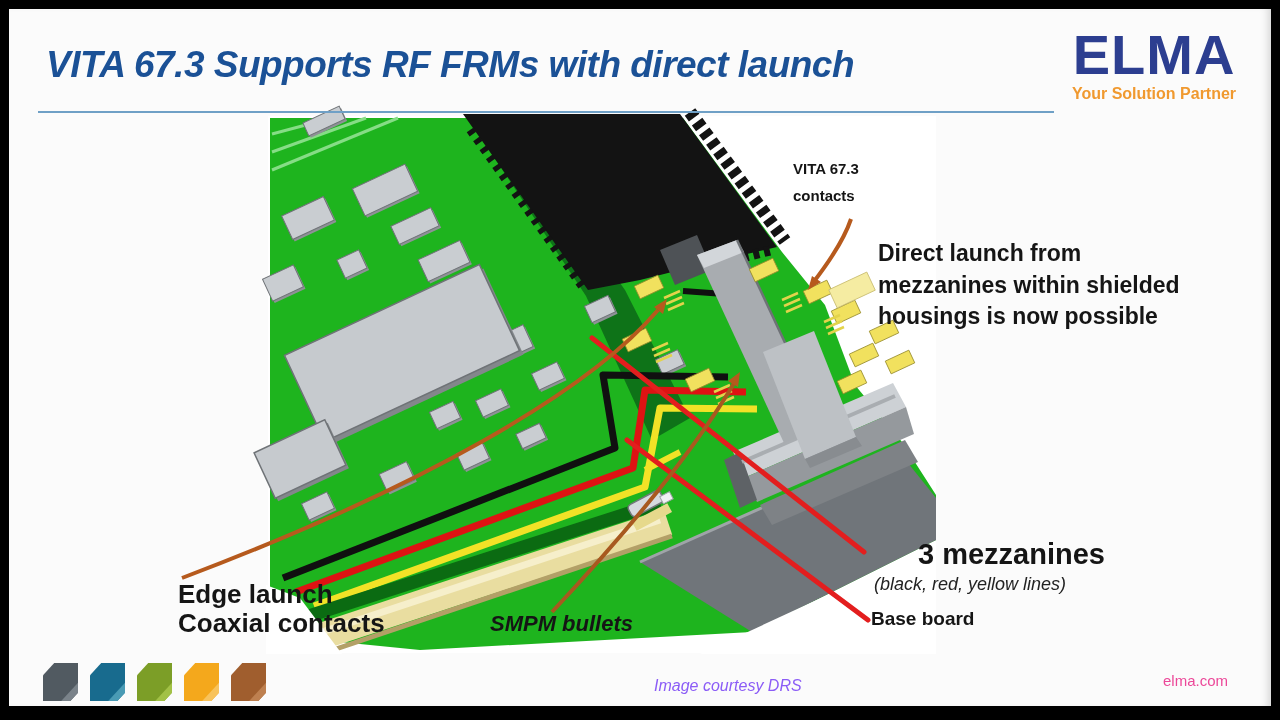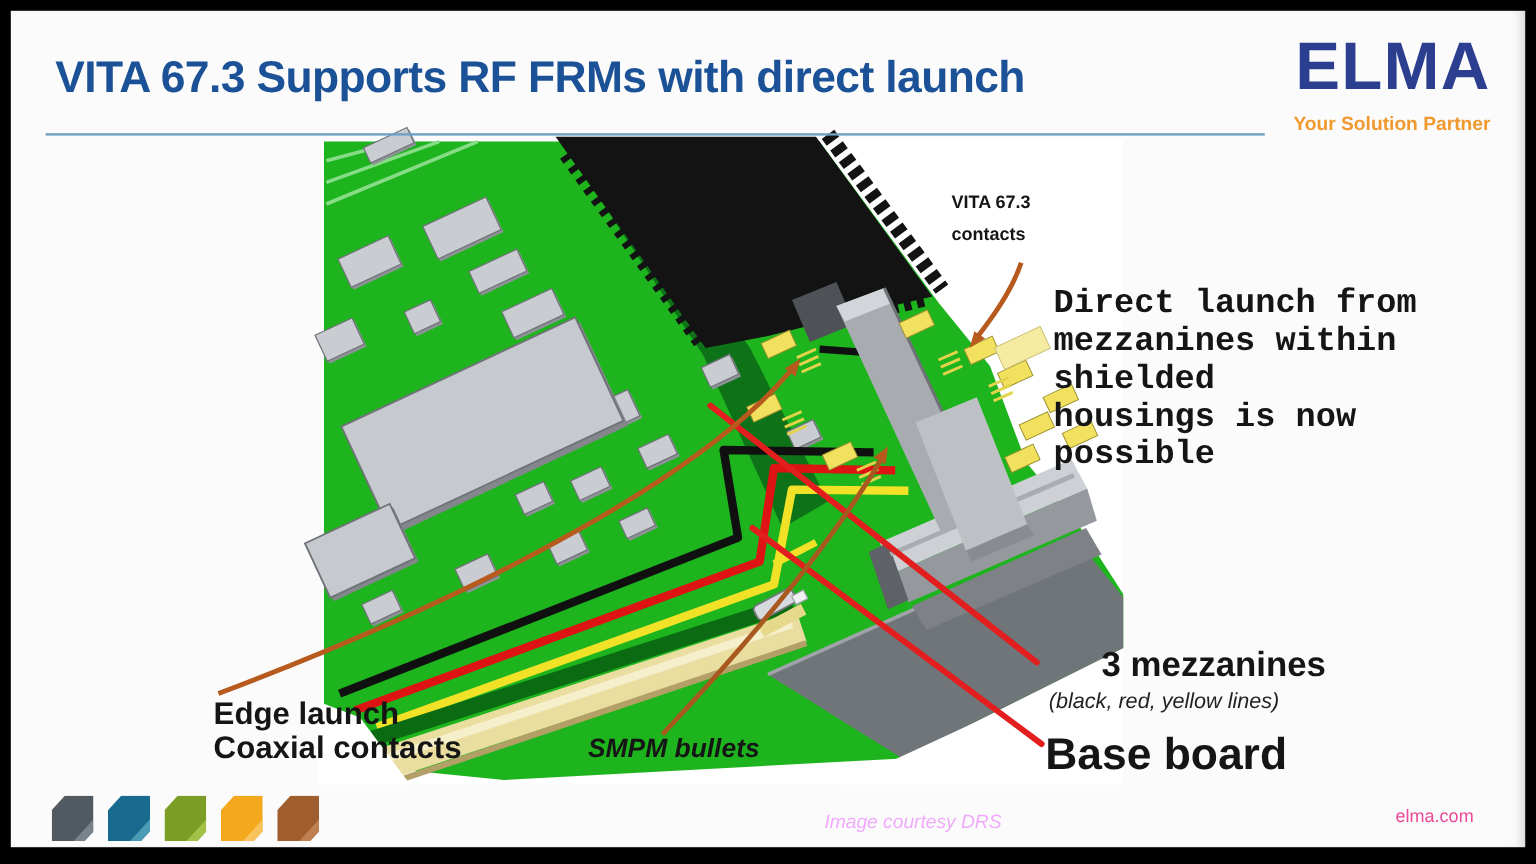--- a/index.html
+++ b/index.html
@@ -8,36 +8,36 @@
     background:#000;font-family:"Liberation Sans","DejaVu Sans",sans-serif;
   }
   .slide{
     position:absolute;left:9px;top:9px;width:1262px;height:697px;
     background:#fbfbfb;
     box-shadow:inset -8px 0 10px -6px rgba(0,0,0,.18);
   }
   .abs{position:absolute;}
   .page-title{
     left:46px;top:44px;font-size:37px;font-weight:700;letter-spacing:-0.5px;
-    color:#1b5196;white-space:nowrap;
+    color:#1b5196;white-space:nowrap;font-style:italic;
   }
   .divider{left:38px;top:111px;width:1016px;height:2px;background:#6fa0c6;}
-  .logo{left:1066px;top:26px;width:176px;text-align:right;}
+  .logo{left:1066px;top:26px;width:176px;text-align:center;}
   .logo-name{font-size:56px;line-height:58px;font-weight:700;letter-spacing:1px;color:#2c3e90;}
-  .logo-tag{font-size:16px;font-weight:700;color:#f0992f;margin-top:11px;white-space:nowrap;}
+  .logo-tag{font-size:16px;font-weight:700;color:#f0992f;margin-top:1px;white-space:nowrap;}
   .illu{left:0;top:0;width:1280px;height:720px;}
   .callout{color:#151515;font-weight:700;white-space:pre-line;}
   .cl-vita{left:793px;top:155px;font-size:15px;line-height:27px;}
-  .cl-direct{left:878px;top:238px;font-size:28px;line-height:31.5px;font-family:Liberation Mono, monospace;}
+  .cl-direct{left:878px;top:238px;font-size:23px;line-height:31.5px;}
   .cl-mezz{left:918px;top:538px;font-size:29px;}
   .cl-mezz-sub{left:874px;top:574px;font-size:18px;font-style:italic;font-weight:400;color:#222;text-align:center;}
-  .cl-base{left:871px;top:608px;font-size:37px;}
+  .cl-base{left:871px;top:608px;font-size:19px;}
   .cl-edge{left:178px;top:580px;font-size:26px;line-height:29px;}
   .cl-smpm{left:490px;top:611px;font-size:22px;font-style:italic;}
-  .credit{left:687px;top:677px;font-size:16px;font-style:italic;color:#f0abfc;}
+  .credit{left:654px;top:677px;font-size:16px;font-style:italic;color:#8b5cf6;}
   .site{left:1163px;top:672px;font-size:15px;color:#ec4899;}
   .cube{position:absolute;width:35px;height:38px;top:663px;
     clip-path:polygon(32% 0,100% 0,100% 78%,78% 100%,0 100%,0 32%);}
   .cube-facet{position:absolute;inset:0;
     clip-path:polygon(100% 52%,52% 100%,100% 100%);}
 </style>
 </head>
 <body>
 
 <div class="slide"></div>

